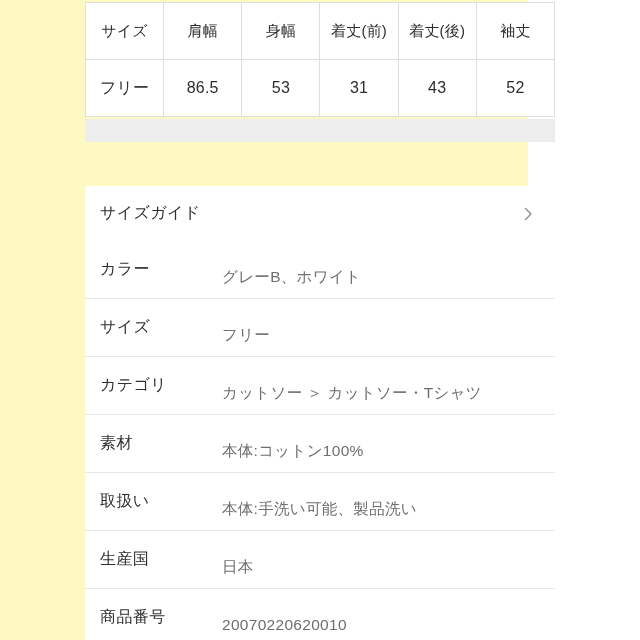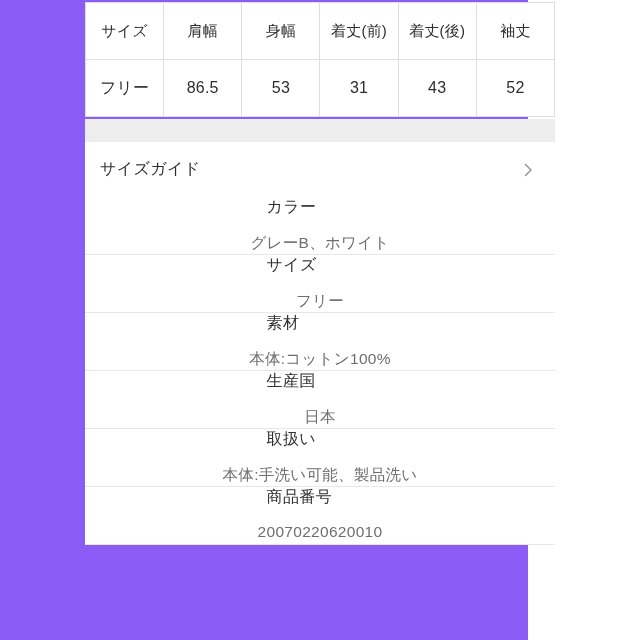--- a/index.html
+++ b/index.html
@@ -11,21 +11,21 @@
     height: 640px;
     background: #ffffff;
     font-family: "Liberation Sans", "DejaVu Sans", sans-serif;
     overflow: hidden;
     -webkit-font-smoothing: antialiased;
   }
   .page {
     position: relative;
     width: 528px;
     height: 640px;
-    background: #8b5cf6;
+    background: #fef9c3;
   }
 
   
   .content {
     position: absolute;
     left: 85px;
     top: 0;
     width: 470px;
   }
 
@@ -68,20 +68,21 @@
 
   
   .size-guide-row {
     position: relative;
     width: 470px;
     height: 55px;
     background: #ffffff;
     display: flex;
     align-items: center;
     cursor: pointer;
+    margin-top: 44px;
   }
   .size-guide-label {
     font-size: 16px;
     color: #2e2e2e;
     letter-spacing: 0.4px;
     padding-left: 15px;
   }
   .chevron {
     position: absolute;
     right: 20px;
@@ -112,21 +113,20 @@
   
   .detail-list {
     width: 470px;
   }
   .detail-row {
     display: flex;
     align-items: center;
     height: 57px;
     border-bottom: 1px solid #e8e8e8;
     background: #ffffff;
-    flex-direction: column;
   }
   .detail-row:first-child {
     border-top: none;
   }
   .detail-label {
     width: 137px;
     padding-left: 15px;
     box-sizing: border-box;
     font-size: 16px;
     color: #2f2f2f;
@@ -189,37 +189,41 @@
       <div class="detail-row">
         <span class="detail-label">カラー</span>
         <span class="detail-value">グレーB、ホワイト</span>
       </div>
 
       <div class="detail-row">
         <span class="detail-label">サイズ</span>
         <span class="detail-value">フリー</span>
       </div>
 
+      <div class="detail-row">
+        <span class="detail-label">カテゴリ</span>
+        <span class="detail-value">カットソー ＞ カットソー・Tシャツ</span>
+      </div>
 
       <div class="detail-row">
         <span class="detail-label">素材</span>
         <span class="detail-value">本体:コットン100%</span>
       </div>
 
       <div class="detail-row">
+        <span class="detail-label">取扱い</span>
+        <span class="detail-value">本体:手洗い可能、製品洗い</span>
+      </div>
+
+      <div class="detail-row">
         <span class="detail-label">生産国</span>
         <span class="detail-value">日本</span>
       </div>
 
       <div class="detail-row">
-        <span class="detail-label">取扱い</span>
-        <span class="detail-value">本体:手洗い可能、製品洗い</span>
-      </div>
-
-      <div class="detail-row">
         <span class="detail-label">商品番号</span>
         <span class="detail-value">20070220620010</span>
       </div>
 
     </div>
 
   </div>
 </div>
 
 </body></html>

